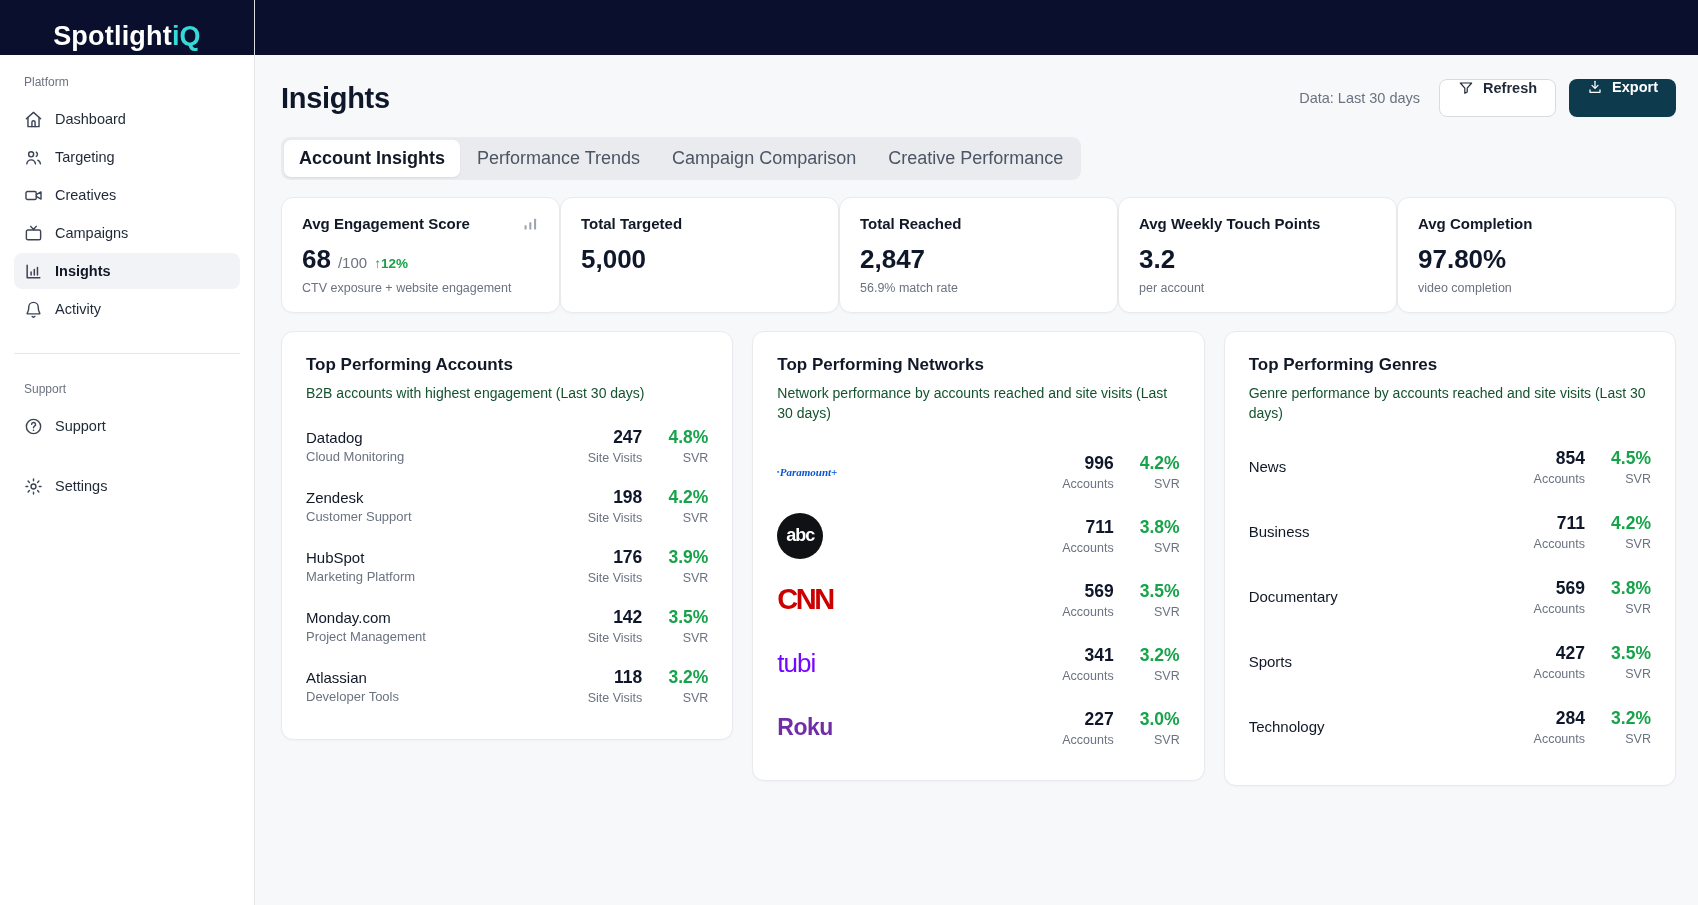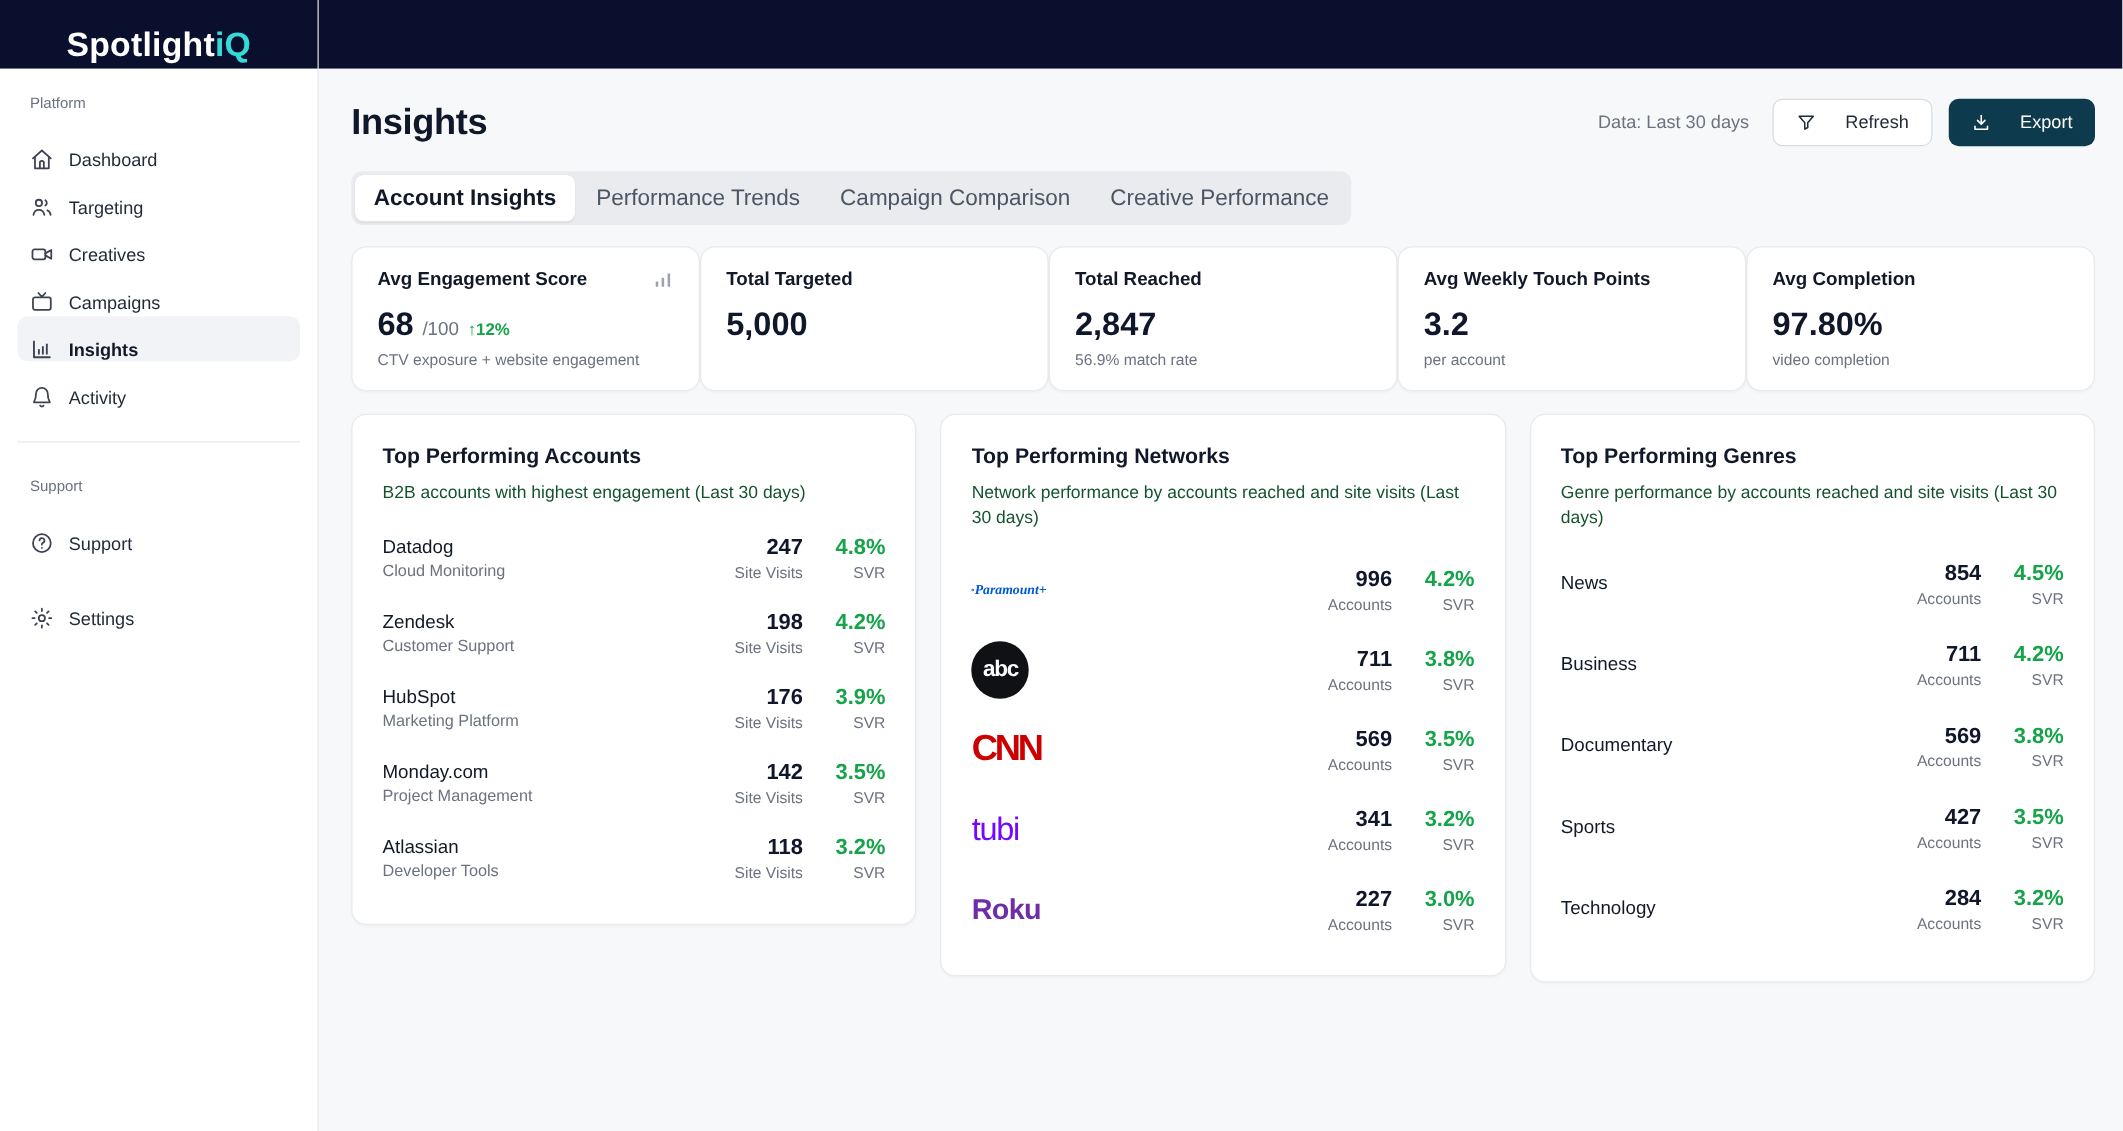--- a/index.html
+++ b/index.html
@@ -10,34 +10,34 @@
   .logo-box { width: 255px; display: flex; align-items: center; justify-content: center; border-right: 1px solid rgba(255,255,255,0.85); }
   .logo { font-size: 27px; font-weight: 700; color: #ffffff; letter-spacing: 0.2px; margin-top: 18px; }
   .logo .accent { color: #35d9d5; }
 
   
   .app { display: flex; height: 850px; }
 
   
   .sidebar { width: 255px; background: #ffffff; border-right: 1px solid #e5e7eb; padding: 18px 14px; flex-shrink: 0; }
   .section-label { font-size: 12px; color: #6b7280; padding: 0 10px; margin: 2px 0 12px; }
-  .nav-item { display: flex; align-items: flex-end; gap: 12px; height: 36px; padding: 0 10px; border-radius: 8px; color: #1f2937; font-size: 14.5px; cursor: pointer; margin-bottom: 2px; }
+  .nav-item { display: flex; align-items: center; gap: 12px; height: 36px; padding: 0 10px; border-radius: 8px; color: #1f2937; font-size: 14.5px; cursor: pointer; margin-bottom: 2px; }
   .nav-item.active { background: #f1f3f6; font-weight: 700; color: #111827; }
   .nav-item .nicon { display: inline-flex; width: 19px; height: 19px; color: #3c4454; flex-shrink: 0; }
   .nav-item .nicon svg { width: 19px; height: 19px; }
   .side-divider { border: none; border-top: 1px solid #e5e7eb; margin: 26px 0 28px; }
   .settings-item { margin-top: 24px; }
 
   
   .main { flex: 1; background: #f7f8f9; padding: 24px 22px 0 26px; }
   .header-row { display: flex; justify-content: space-between; align-items: center; }
   .page-title { font-size: 29px; font-weight: 700; color: #0f172a; letter-spacing: -0.3px; }
   .controls { display: flex; align-items: center; gap: 13px; }
   .data-range { font-size: 14.5px; color: #6b7280; margin-right: 6px; }
-  .btn { display: inline-flex; align-items: center; gap: 23px; height: 38px; padding: 0 18px; border-radius: 8px; font-size: 14.5px; cursor: pointer; font-family: inherit; }
+  .btn { display: inline-flex; align-items: flex-start; gap: 9px; height: 38px; padding: 0 18px; border-radius: 8px; font-size: 14.5px; cursor: pointer; font-family: inherit; font-weight: bold; }
   .btn svg { width: 16px; height: 16px; }
   .btn-refresh { background: #ffffff; border: 1px solid #d8dce1; color: #1f2937; }
   .btn-export { background: #0e3a4e; border: none; color: #ffffff; }
 
   
   .tabs { margin-top: 20px; display: inline-flex; background: #e9ebee; border-radius: 9px; padding: 3px; gap: 2px; }
   .tab { padding: 8px 15px; font-size: 18px; color: #4b5563; border-radius: 7px; cursor: pointer; white-space: nowrap; }
   .tab.active { background: #ffffff; color: #111827; font-weight: 600; box-shadow: 0 1px 2px rgba(0,0,0,0.07); }
 
   

